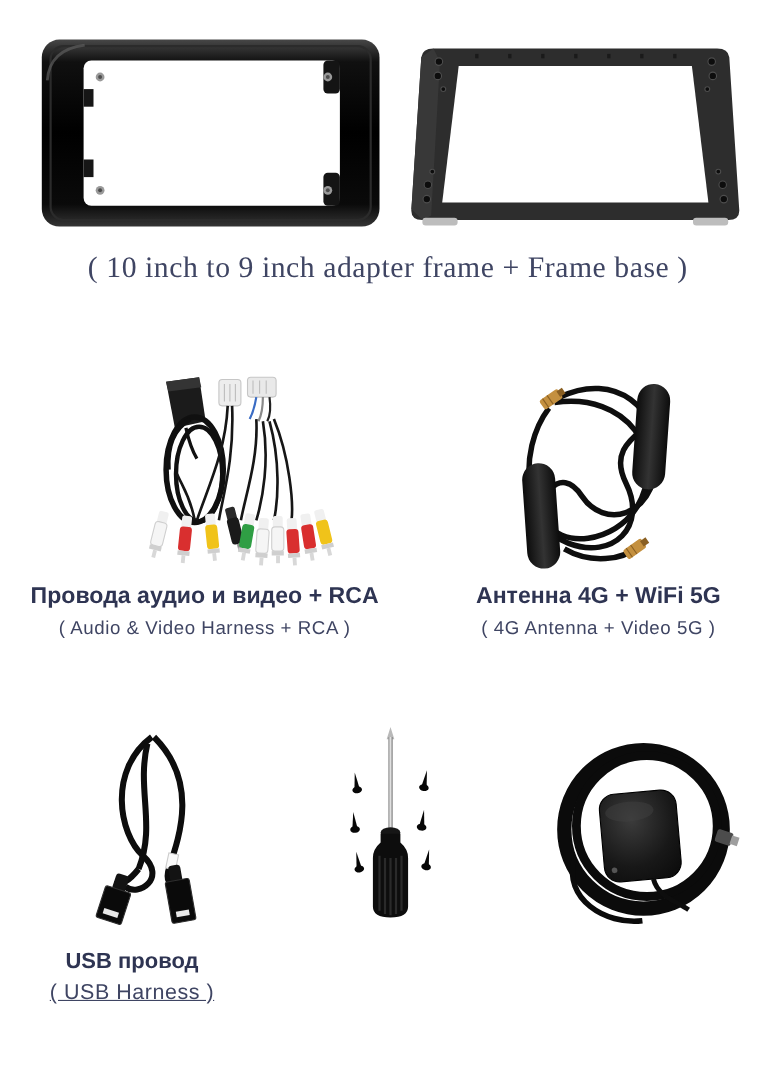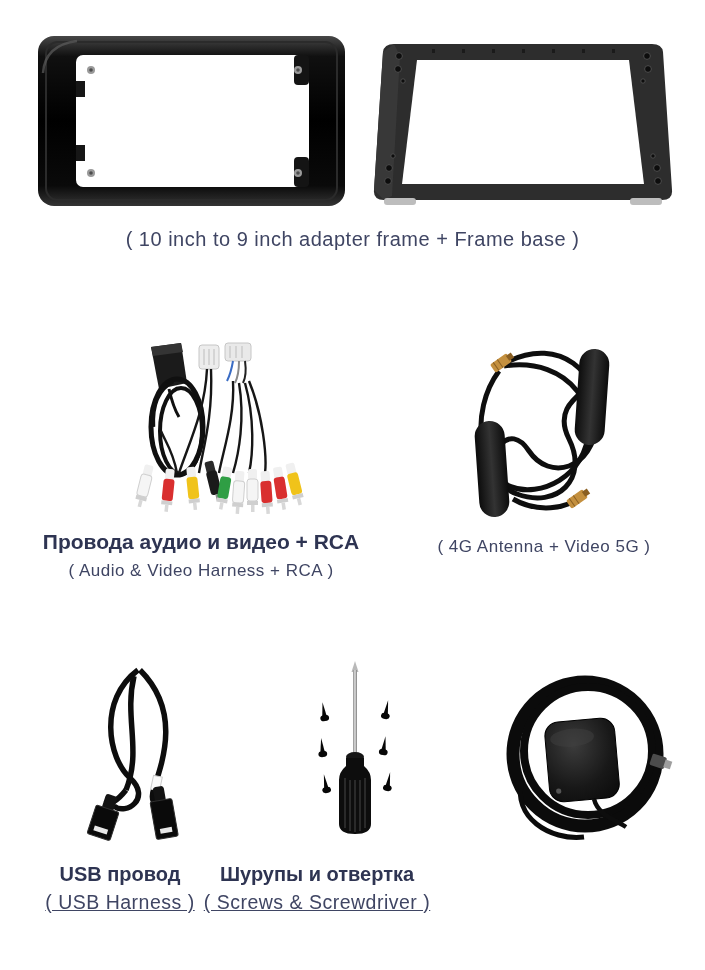--- a/index.html
+++ b/index.html
@@ -3,21 +3,21 @@
 <meta charset="utf-8">
 <style>
   html,body{margin:0;padding:0;}
   body{background:#ffffff;font-family:"Liberation Sans","DejaVu Sans",sans-serif;}
   .page{position:relative;width:705px;height:970px;background:#ffffff;overflow:hidden;}
   .abs{position:absolute;}
   .caption{text-align:center;white-space:nowrap;}
   .cap-ru{font-weight:700;color:#2e3452;}
   .cap-en{font-weight:400;color:#3f4563;letter-spacing:.5px;}
   .t-ru{font-size:21px;}
-  .t-en{font-size:20px;margin-top:7px;}
+  .t-en{font-size:27px;margin-top:7px;font-family:Liberation Serif, serif;}
   .m-ru{font-size:21px;}
   .m-en{font-size:17px;margin-top:7px;}
   .b-ru{font-size:20px;}
   .b-en{font-size:19.5px;margin-top:5px;text-decoration:underline;}
   svg{display:block;}
 </style>
 </head>
 <body>
 
 <div class="page">
@@ -223,25 +223,26 @@
               <rect x="120" y="165" width="20" height="10" rx="2" fill="#c4903f"></rect>
               <rect x="138" y="167" width="6" height="6" fill="#8a5f22"></rect>
               <line x1="124" y1="165" x2="124" y2="175" stroke="#8a5f22"></line>
               <line x1="129" y1="165" x2="129" y2="175" stroke="#8a5f22"></line>
             </g>
         </g>
       </g>
     </svg>
   </div>
 
-  <div class="abs caption" style="left:15px;top:530px;width:372px;">
+  <div class="abs caption" style="left:0;top:530px;width:372px;">
     <div class="cap-ru m-ru">Провода аудио и видео + RCA</div>
     <div class="cap-en m-en">( Audio &amp; Video Harness + RCA )</div>
   </div>
   <div class="abs caption" style="left:398px;top:530px;width:292px;">
+    <div class="cap-ru m-ru">Антенна 4G + WiFi 5G</div>
     <div class="cap-en m-en">( 4G Antenna + Video 5G )</div>
   </div>
 
   <div class="abs" style="left:68px;top:658px;">
     <svg width="148" height="188" viewBox="0 0 148 188">
       <g>
         <g stroke="#0d0d0d" stroke-width="5.5" fill="none">
           <path d="M70 12 C30 42 40 100 62 120 C84 140 58 158 46 148"></path>
           <path d="M72 12 C112 52 96 100 86 130 C80 148 94 150 98 142"></path>
           <path d="M66 18 C56 60 74 92 58 132"></path>
@@ -337,18 +338,14 @@
         </g>
         <path d="M100 140 C104 156 120 160 132 168" fill="none" stroke="#0d0d0d" stroke-width="4.5"></path>
       </g>
     </svg>
   </div>
 
   <div class="abs caption" style="left:10px;top:863px;width:220px;text-align:center;">
     <div class="cap-ru b-ru">USB провод</div>
     <div class="cap-en b-en">( USB Harness )</div>
   </div>
-  <div class="abs caption" style="left:200px;top:863px;width:234px;">
-    <div class="cap-ru b-ru">Шурупы и отвертка</div>
-    <div class="cap-en b-en">( Screws &amp; Screwdriver )</div>
-  </div>
 
 </div>
 
 </body></html>

